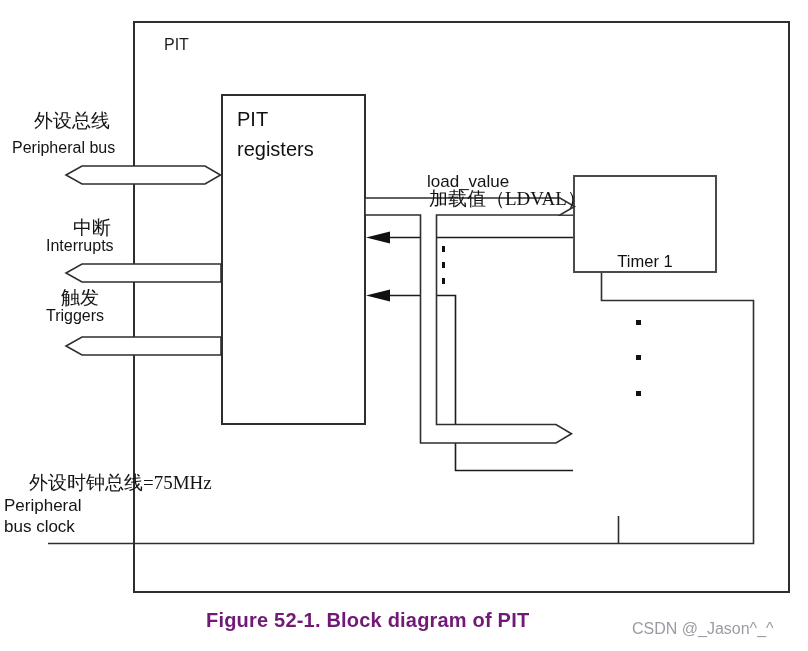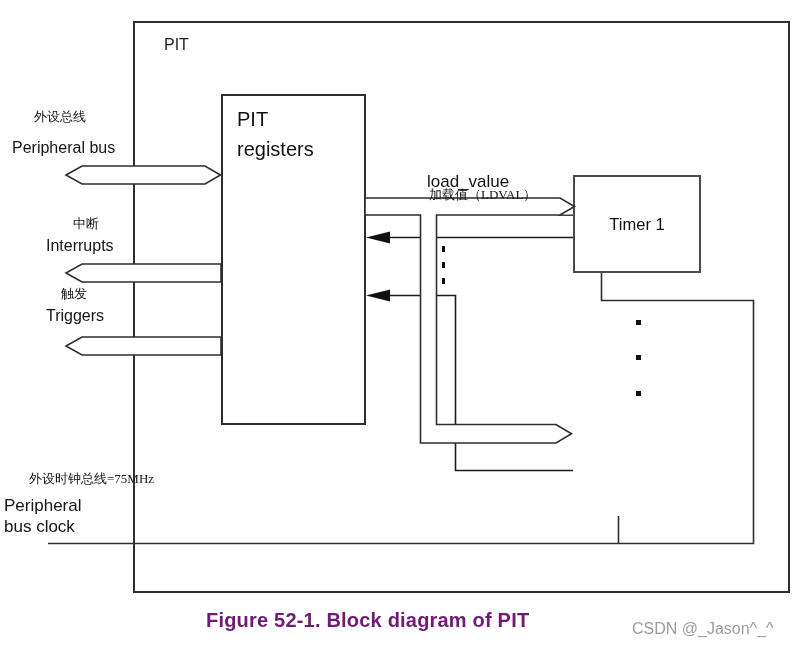--- a/index.html
+++ b/index.html
@@ -17,30 +17,30 @@
     left:133px;top:21px;width:657px;height:572px;
     border:2px solid #2e2e2e;background:transparent;z-index:1;
   }
   .regs-box{
     left:221px;top:94px;width:145px;height:331px;
     border:2px solid #2e2e2e;z-index:2;
     padding:8px 0 0 14px;
     font-size:20px;line-height:30px;color:#111;
   }
   .timer-box{
-    width:128px;height:98px;
+    width:144px;height:98px;
     border:2px solid #4a4a4a;z-index:2;
-    display:flex;align-items:center;justify-content:center;
+    display:flex;align-items:flex-end;justify-content:center;
     font-size:16.5px;color:#111;
   }
   .t1{left:573px;top:175px;}
   .tn{left:573px;top:419px;height:97px;}
   svg.wires{position:absolute;left:0;top:0;z-index:5;pointer-events:none;}
   .lbl{z-index:6;color:#141414;}
-  .cjk{font-family:"Liberation Serif",serif;font-size:13px;}
+  .cjk{font-family:"Liberation Serif",serif;font-size:19px;}
   .en16{font-size:16px;}
   .en17{font-size:17px;}
   .pit-lbl{left:164px;top:36px;font-size:16px;z-index:6;}
   .caption{
     left:206px;top:609px;font-size:20px;font-weight:bold;color:#701a75;z-index:6;
     letter-spacing:0.2px;
   }
   .watermark{left:632px;top:620px;font-size:16px;color:#9b9ba3;z-index:6;}
 </style>
 </head>

